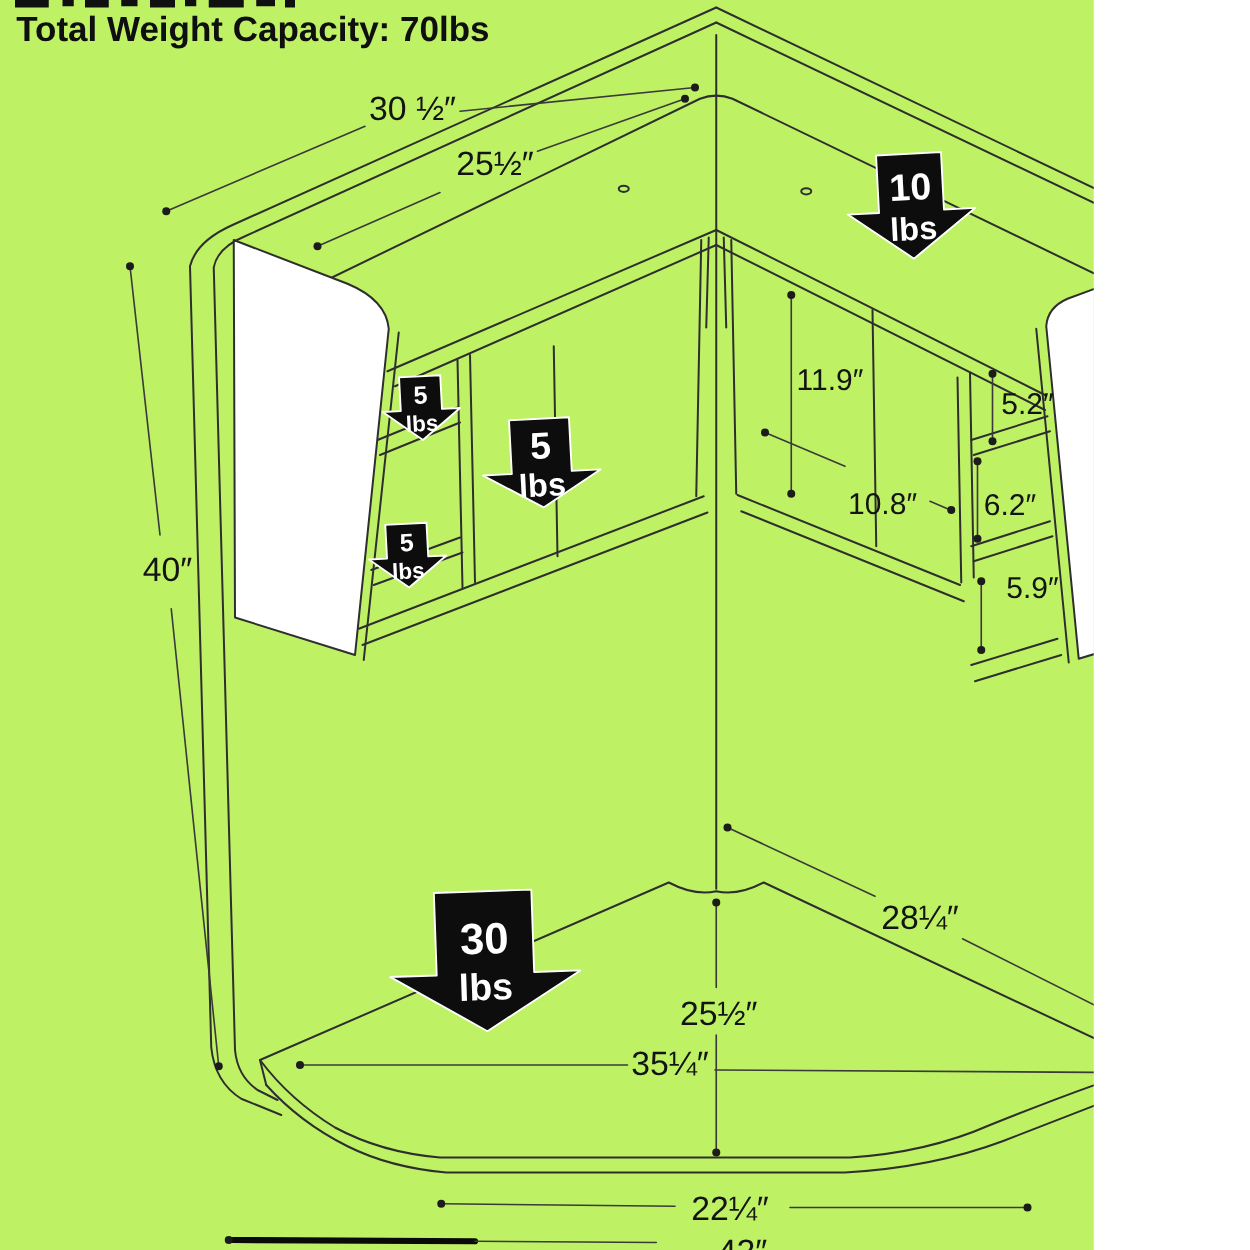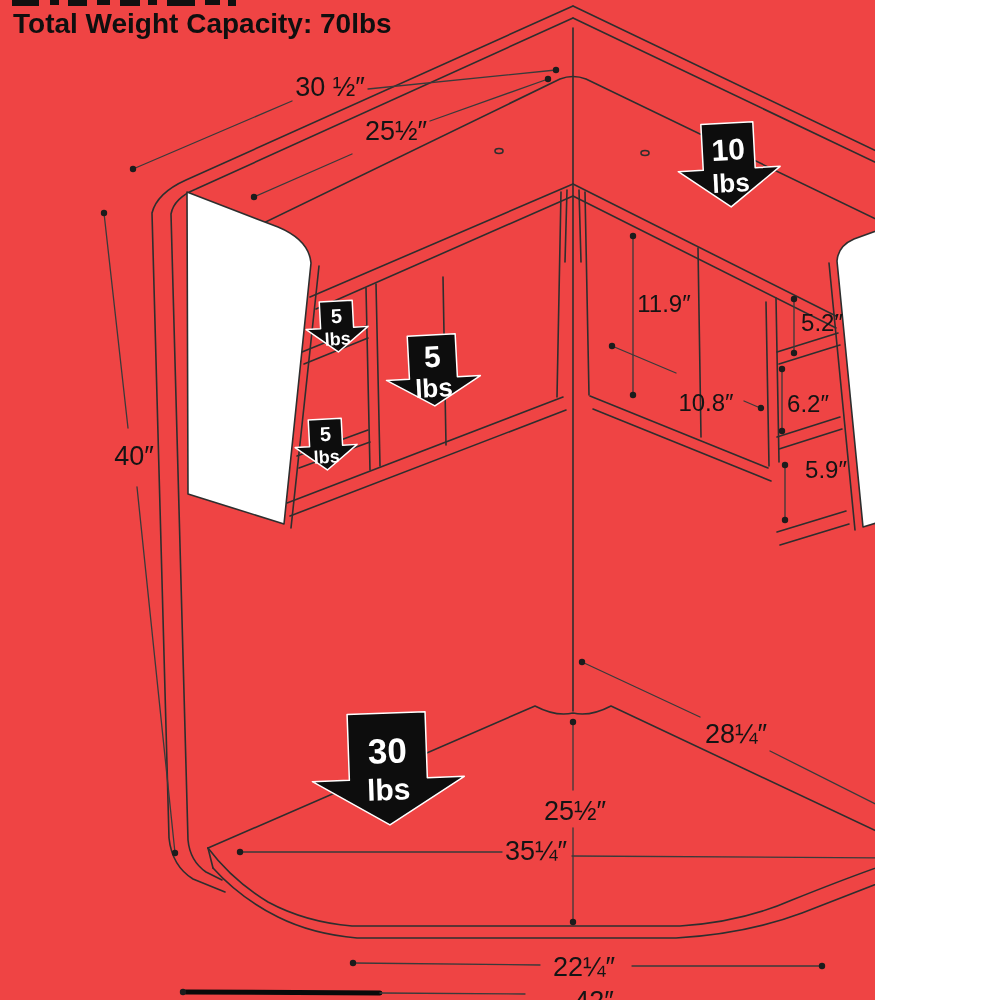--- a/index.html
+++ b/index.html
@@ -1,16 +1,16 @@
 <!DOCTYPE html>
 <html><head>
 <meta charset="utf-8">
 <style>
   html,body{margin:0;padding:0;background:#ffffff;}
-  #stage{position:relative;width:875px;height:1000px;background:#ef4444;overflow:hidden;
+  #stage{position:relative;width:875px;height:1000px;background:#bef264;overflow:hidden;
          font-family:"Liberation Sans",sans-serif;}
   svg{position:absolute;left:0;top:0;}
   .f   {fill:none;stroke:#2e2e2e;stroke-width:1.6;stroke-linejoin:round;stroke-linecap:round;}
   .fw  {fill:#ffffff;stroke:#2e2e2e;stroke-width:1.6;stroke-linejoin:round;}
   .d   {stroke:#3a3a3a;stroke-width:1.3;fill:none;stroke-linecap:round;}
   .dthick{stroke:#0a0a0a;stroke-width:5;fill:none;stroke-linecap:round;}
   .dot {fill:#1c1c1c;stroke:none;}
   .lbl {font-family:"Liberation Sans",sans-serif;font-size:27px;fill:#141414;text-anchor:middle;}
   .lbl-sm{font-family:"Liberation Sans",sans-serif;font-size:24px;fill:#141414;text-anchor:middle;}
   .hdr {font-family:"Liberation Sans",sans-serif;font-size:28px;font-weight:600;fill:#0f0f0f;}

